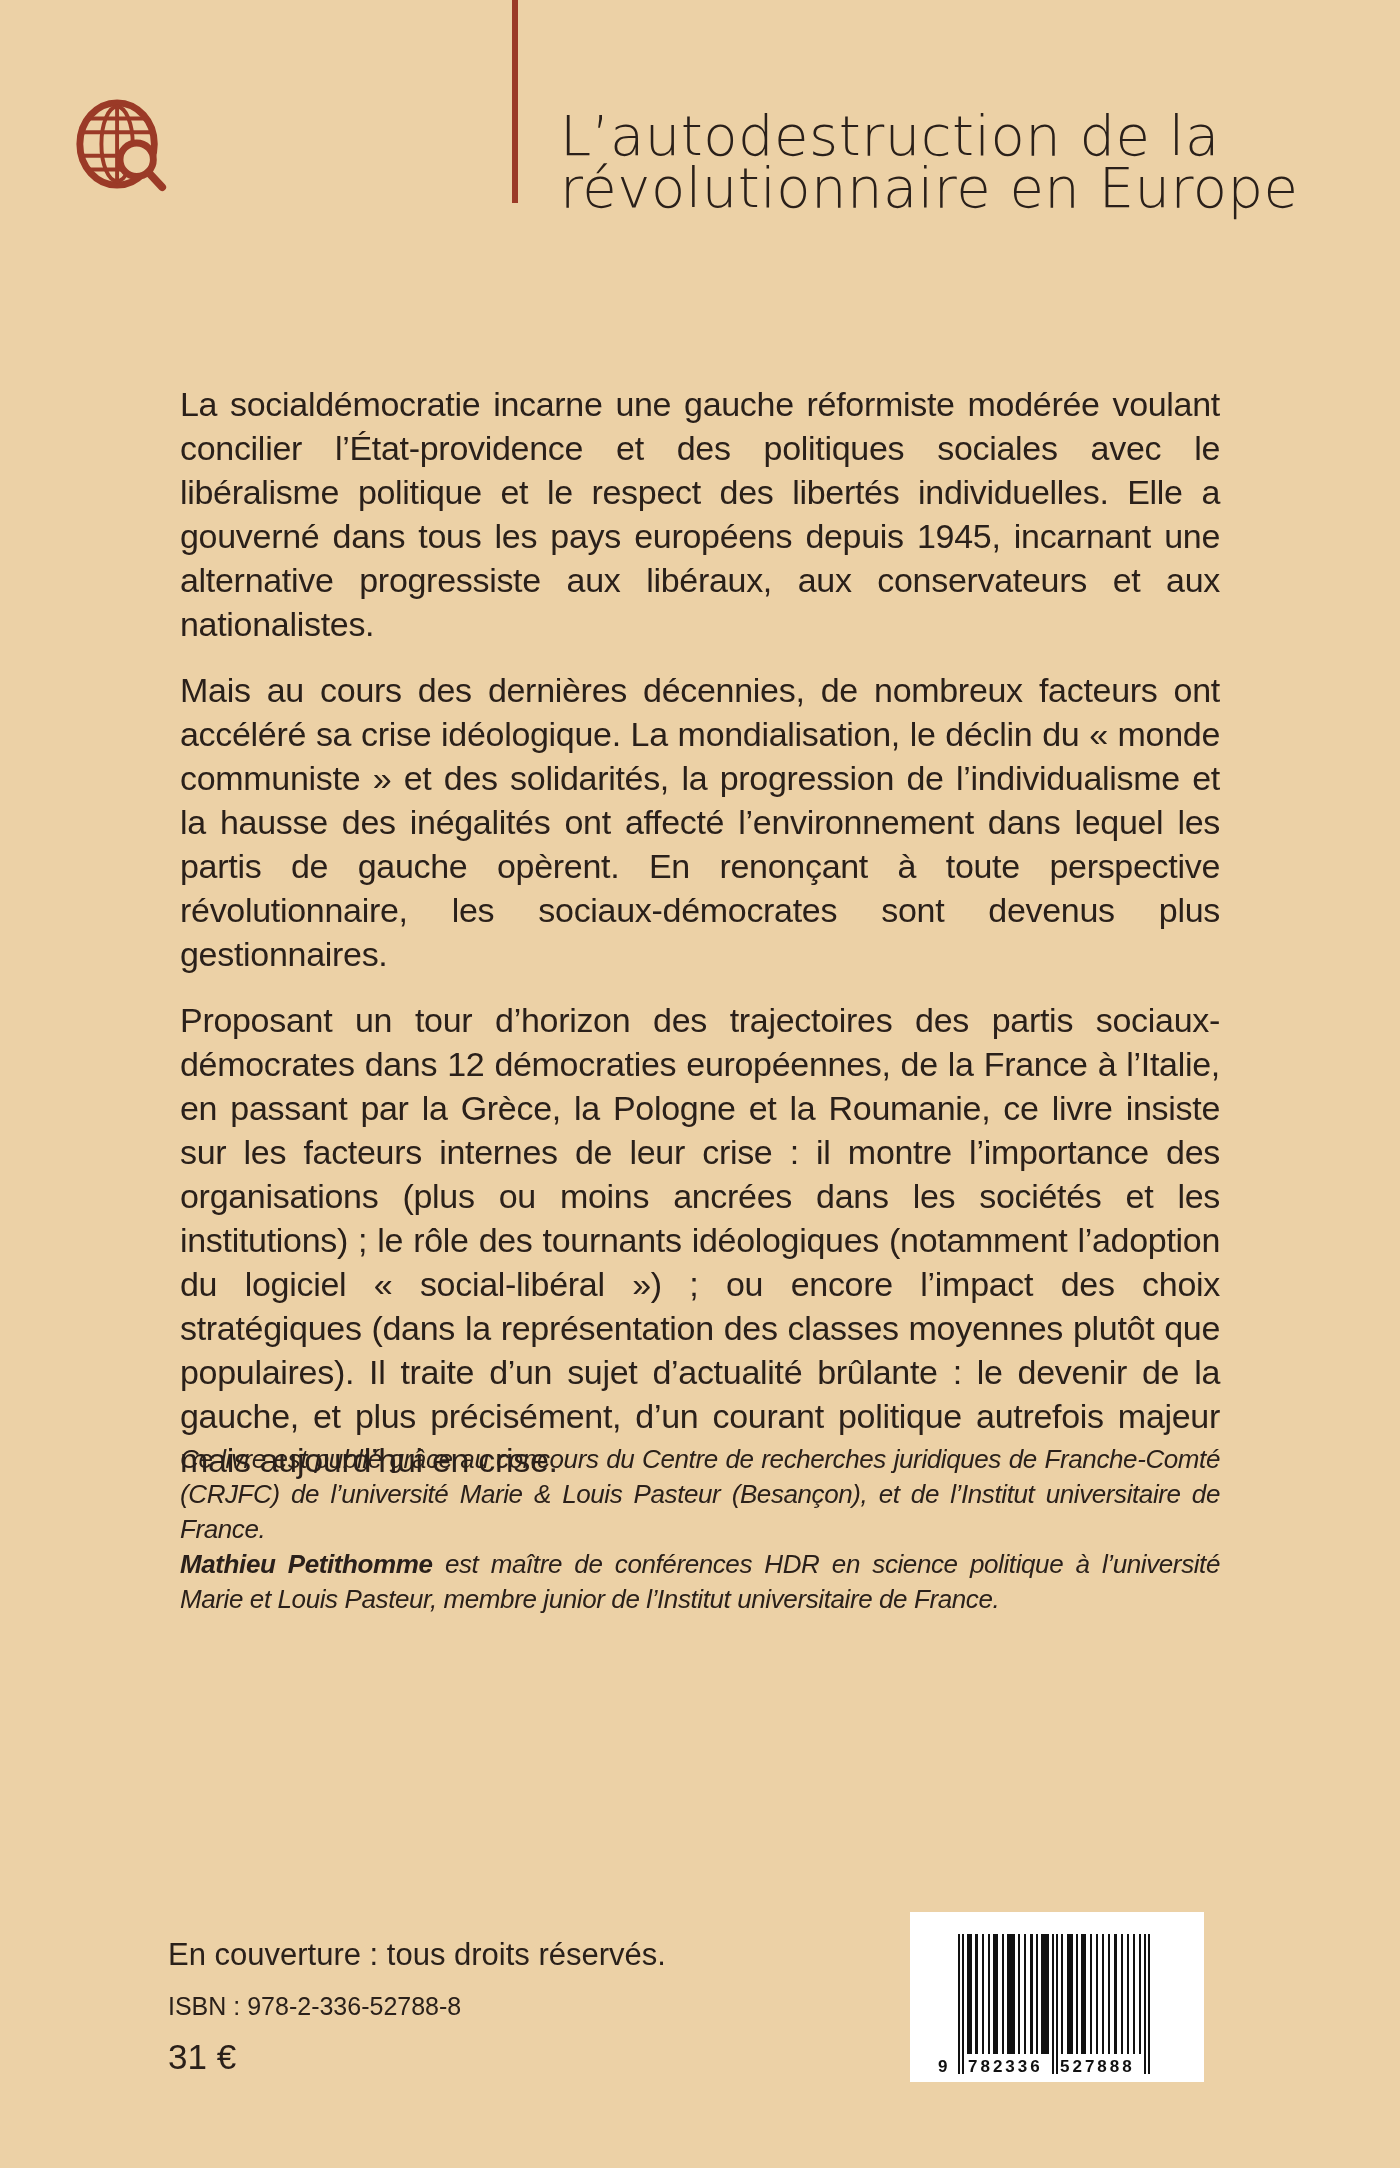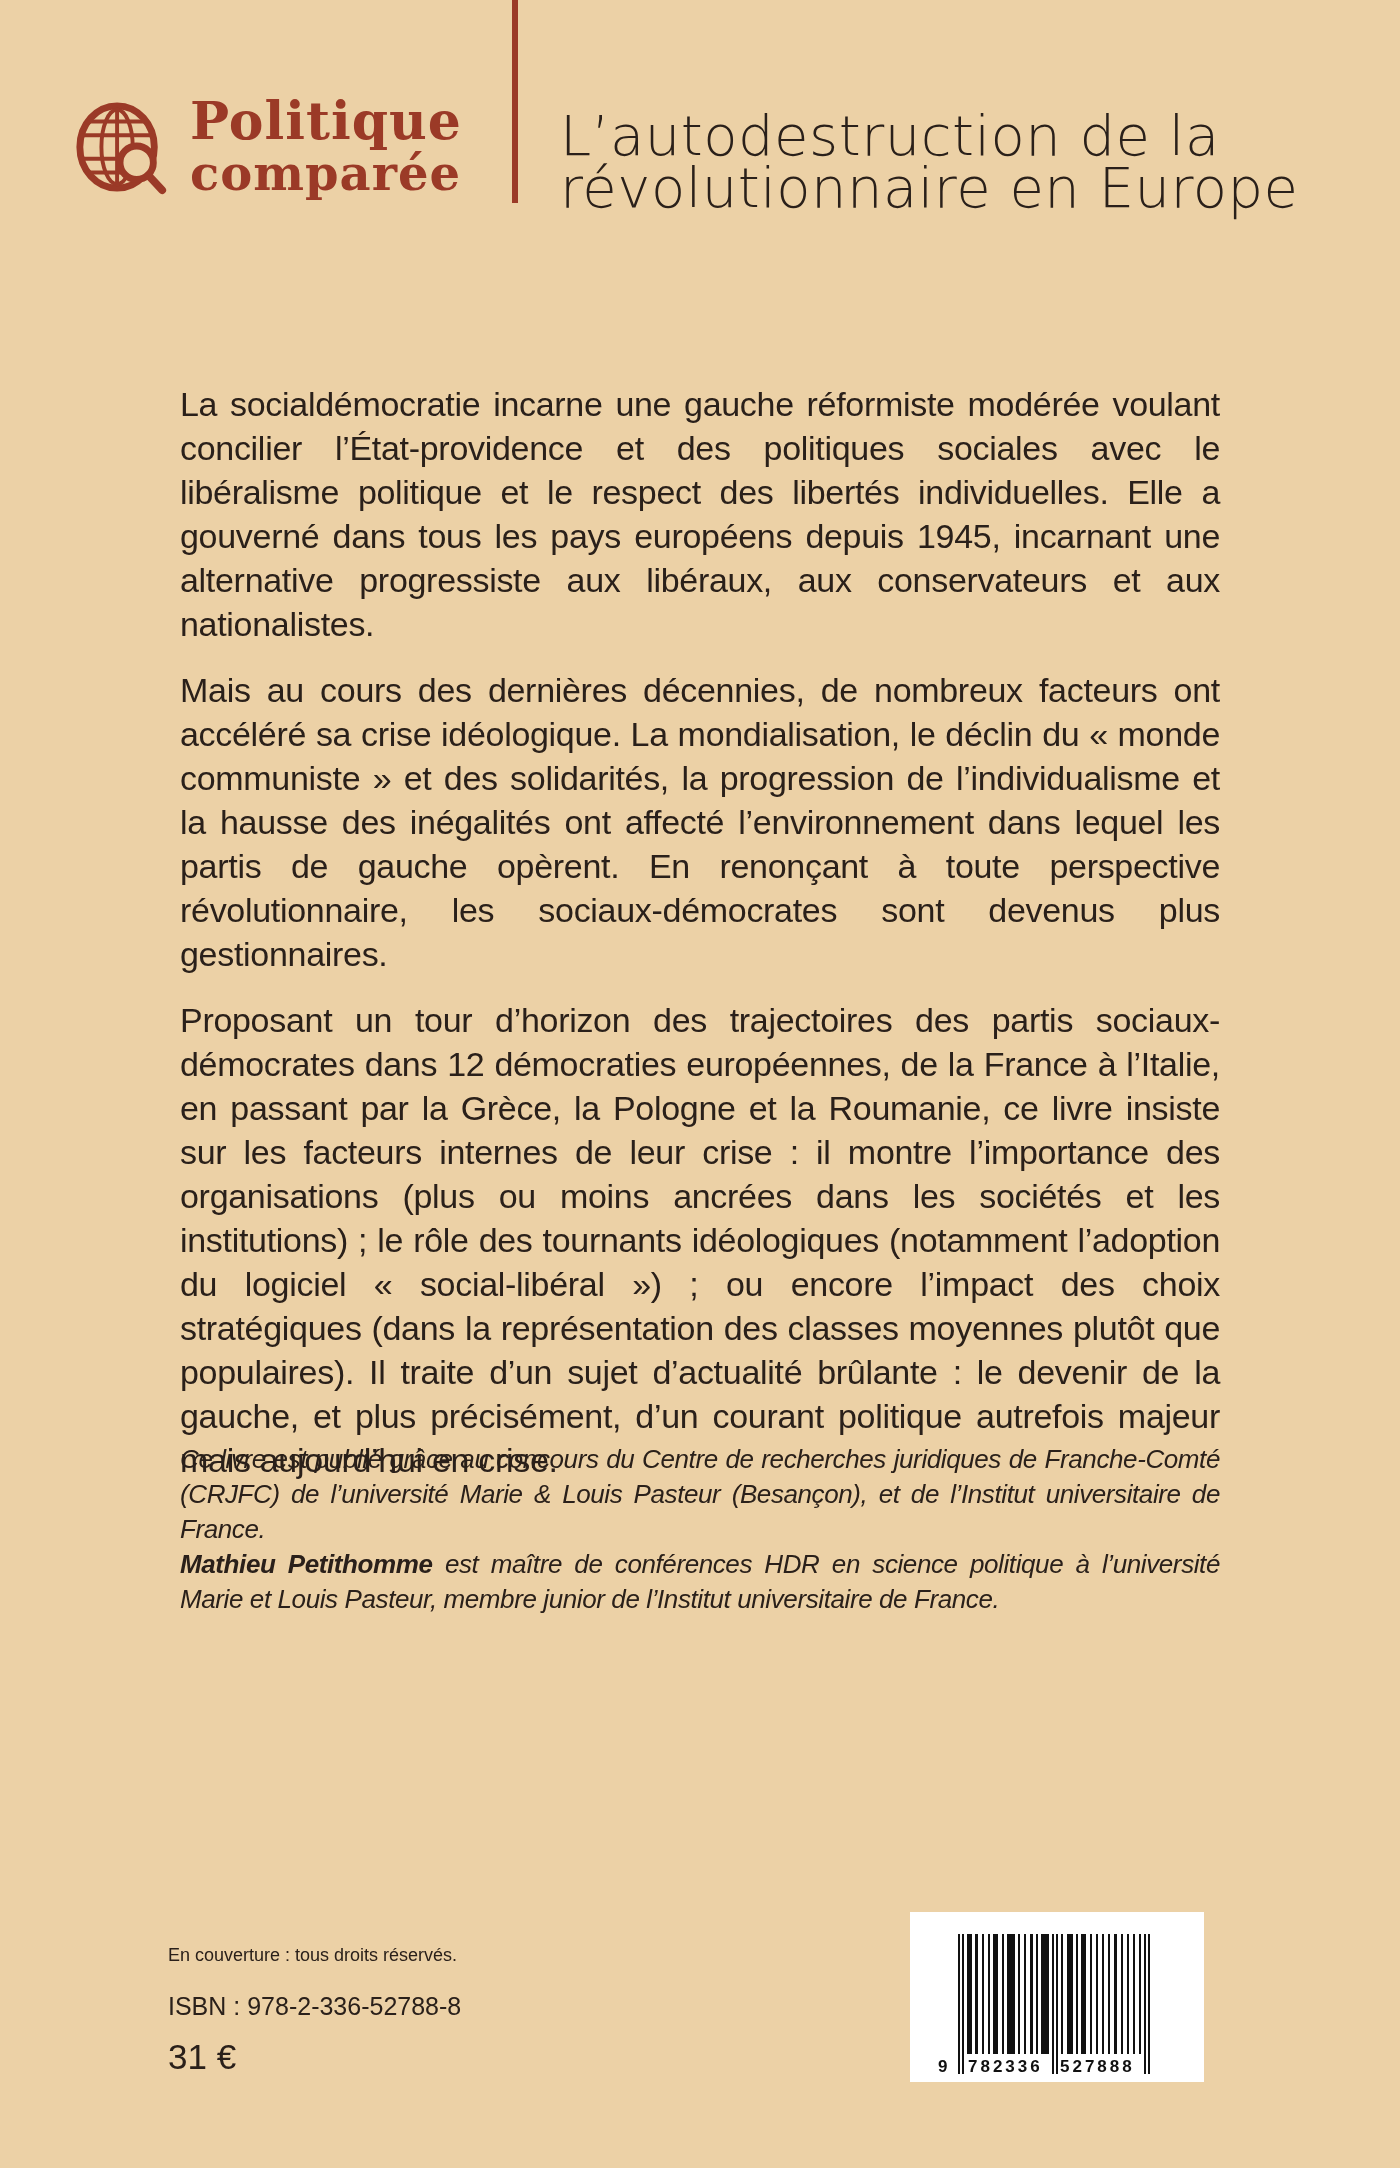--- a/index.html
+++ b/index.html
@@ -61,21 +61,21 @@
       letter-spacing: -0.4px;
     }
     .author-block p { margin: 0; }
     .author-block .gap { height: 35px; }
     .author-name { font-weight: bold; }
     .footer-left {
       position: absolute; left: 168px; top: 1940px;
       font-family: "Liberation Sans", sans-serif;
       color: #2a201a;
     }
-    .credit { font-size: 18px; line-height: 30px; }
+    .credit { font-size: 31px; line-height: 30px; }
     .isbn { font-size: 25px; line-height: 32px; margin-top: 20px; }
     .price { font-size: 35px; line-height: 36px; margin-top: 17px; }
     .barcode-box {
       position: absolute; left: 910px; top: 1912px;
       width: 294px; height: 170px;
       background: #ffffff;
     }
     .barcode-svg { position: absolute; left: 0; top: 0; }
   </style>
 </head>
@@ -92,24 +92,20 @@
       <ellipse cx="46" cy="50" rx="16" ry="38"></ellipse>
       <line x1="46" y1="10" x2="46" y2="90"></line>
       <line x1="10" y1="38" x2="82" y2="38"></line>
       <line x1="10" y1="62" x2="60" y2="62"></line>
       <line x1="14" y1="24" x2="78" y2="24"></line>
       <line x1="14" y1="76" x2="56" y2="76"></line>
     </g>
     <circle cx="66" cy="66" r="17" fill="#ecd1a6" stroke="#9b3a27" stroke-width="7"></circle>
     <line x1="78" y1="79" x2="92" y2="94" stroke="#9b3a27" stroke-width="8" stroke-linecap="round"></line>
   </svg>
-  <div class="logo-text">
-    <div class="logo-line1">Politique</div>
-    <div class="logo-line2">comparée</div>
-  </div>
 </div>
 
 <div class="title">
   <div>L’autodestruction de la</div>
   <div>révolutionnaire en Europe</div>
 </div>
 
 <div class="body-text">
   <p>La socialdémocratie incarne une gauche réformiste modérée voulant concilier l’État-providence et des politiques sociales avec le libéralisme politique et le respect des libertés individuelles. Elle a gouverné dans tous les pays européens depuis 1945, incarnant une alternative progressiste aux libéraux, aux conservateurs et aux nationalistes.</p>
   <p>Mais au cours des dernières décennies, de nombreux facteurs ont accéléré sa crise idéologique. La mondialisation, le déclin du « monde communiste » et des solidarités, la progression de l’individualisme et la hausse des inégalités ont affecté l’environnement dans lequel les partis de gauche opèrent. En renonçant à toute perspective révolutionnaire, les sociaux-démocrates sont devenus plus gestionnaires.</p>

